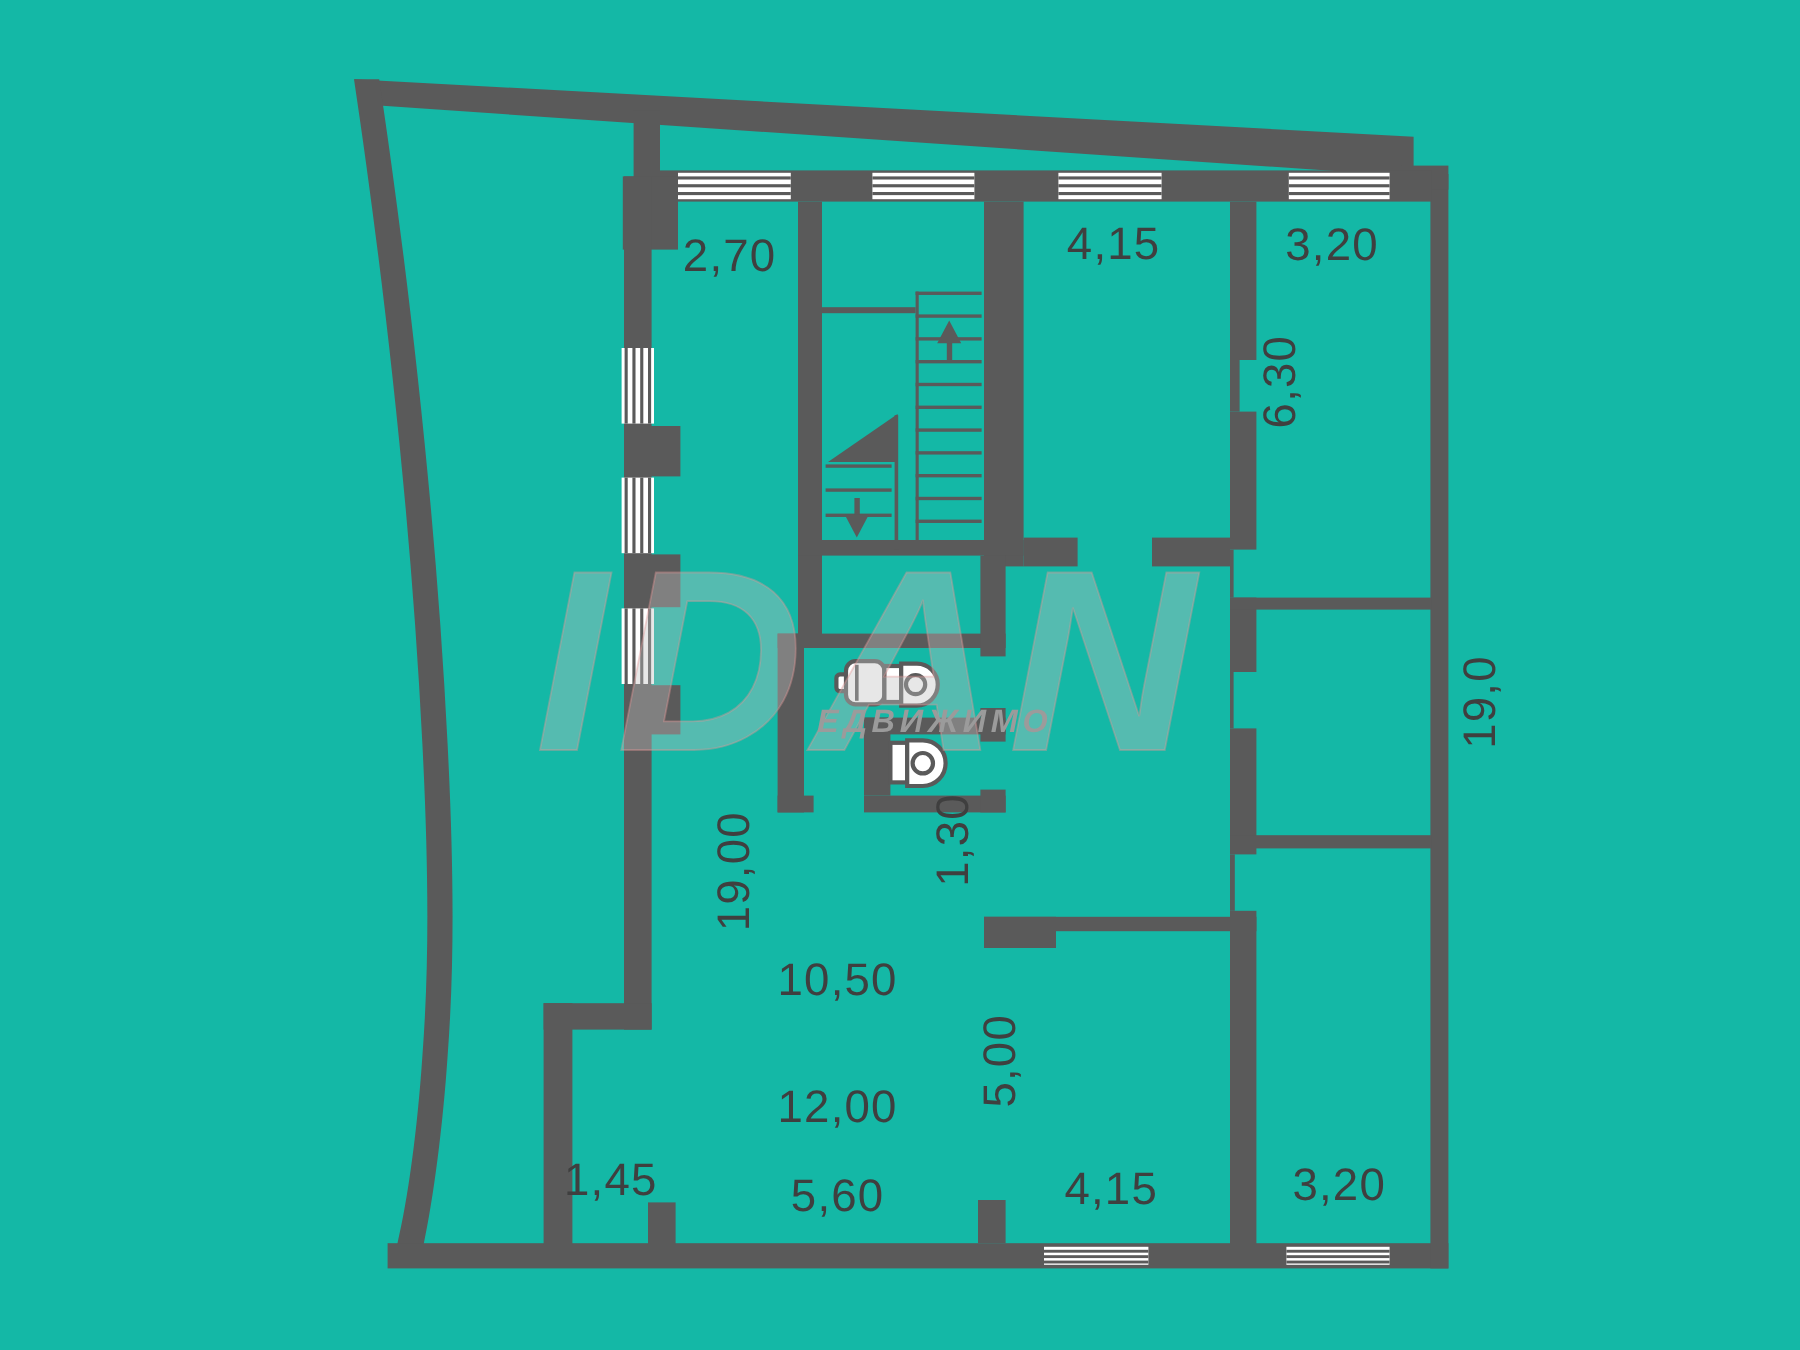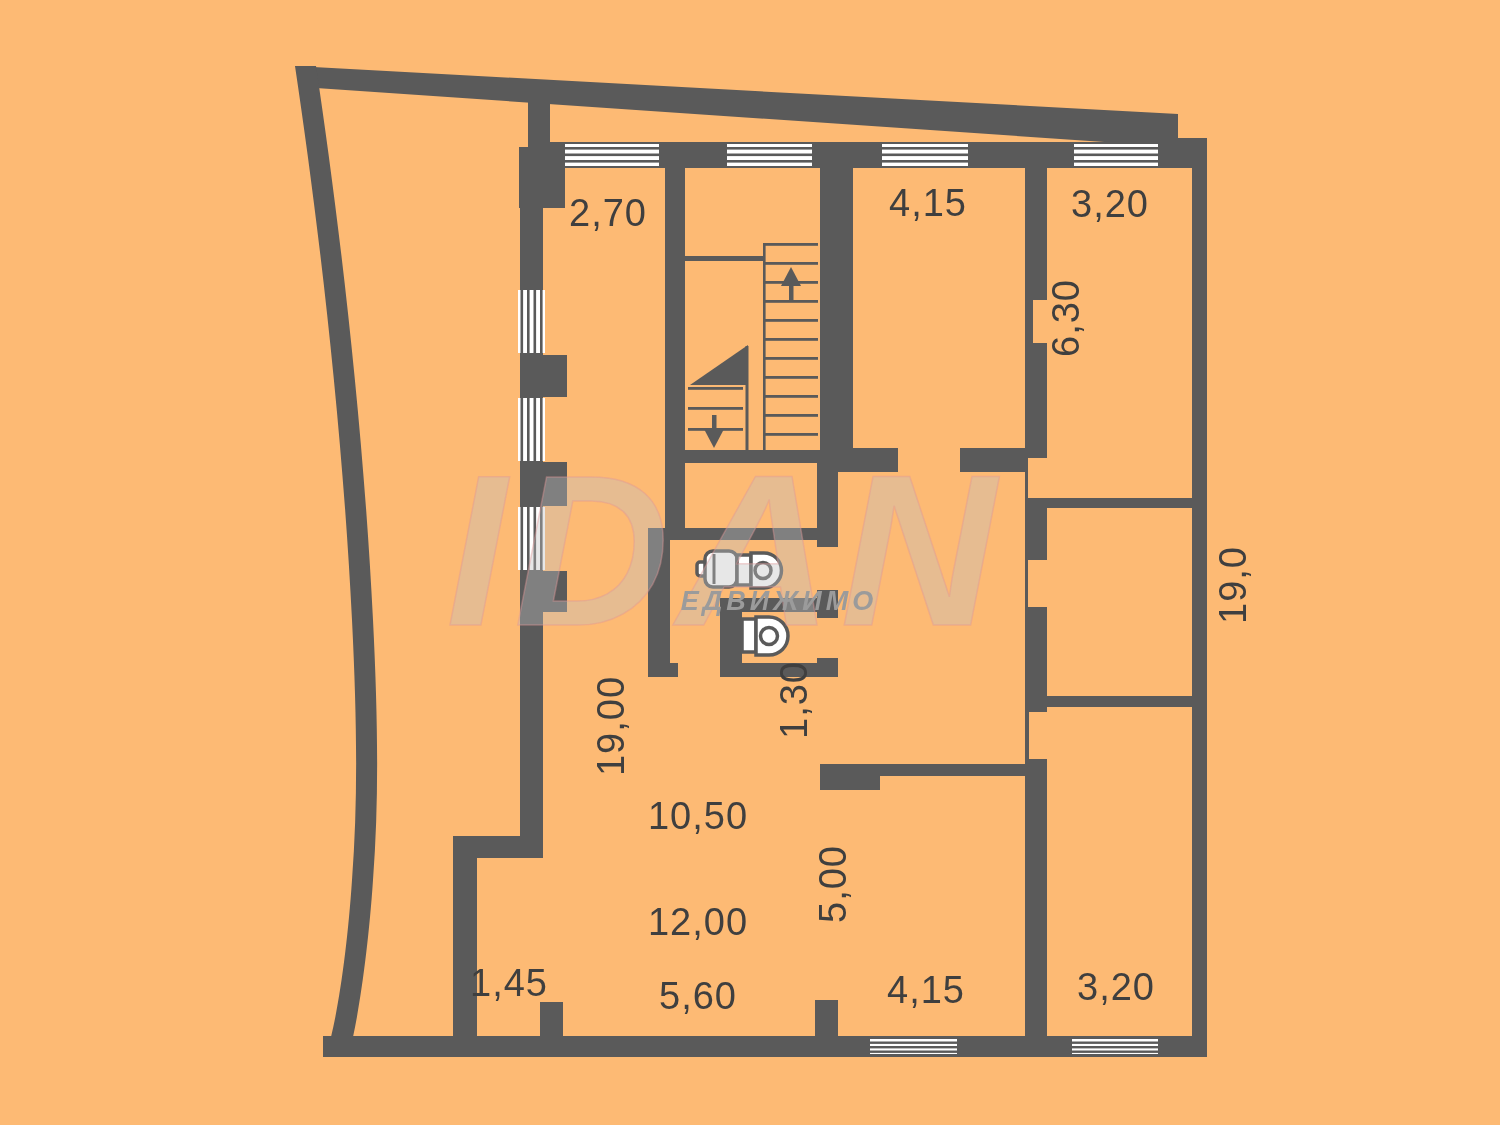--- a/index.html
+++ b/index.html
@@ -1,16 +1,16 @@
 <!DOCTYPE html>
 <html style="--wall: #5a5a5a; --label: #3f3f3f; --watermark_sub: #9b9b9b;"><head>
 <meta charset="utf-8">
 <style>
   html,body{margin:0;padding:0;background:#fff;}
-  .stage{width:1500px;height:1125px;background:#fdba74;position:relative;overflow:hidden;}
+  .stage{width:1500px;height:1125px;background:#14b8a6;position:relative;overflow:hidden;}
   svg{display:block}
   .wall{fill:var(--wall,#5a5a5a);}
   .white{fill:#ffffff;}
   .winline{fill:var(--wall,#5a5a5a);}
   .thin{fill:var(--wall,#5a5a5a);}
   .fixture{fill:#fff;stroke:var(--wall,#5a5a5a);stroke-width:3.5px;}
   .dim{font-family:"Liberation Sans",sans-serif;font-size:38px;font-weight:400;
        fill:var(--label,#3f3f3f);letter-spacing:1px;}
   .wm-logo{font-family:"Liberation Sans",sans-serif;font-style:italic;font-weight:700;
        font-size:215px;letter-spacing:8px;fill:rgba(192,192,192,0.38);

